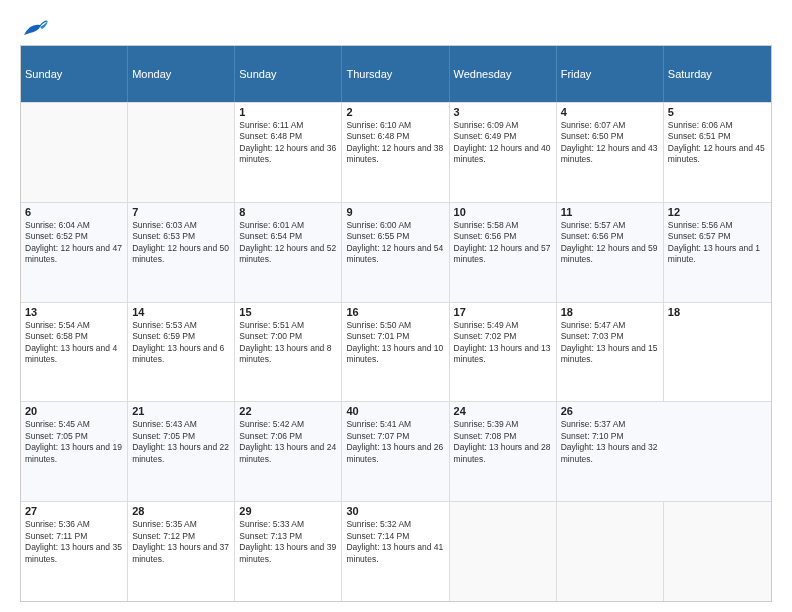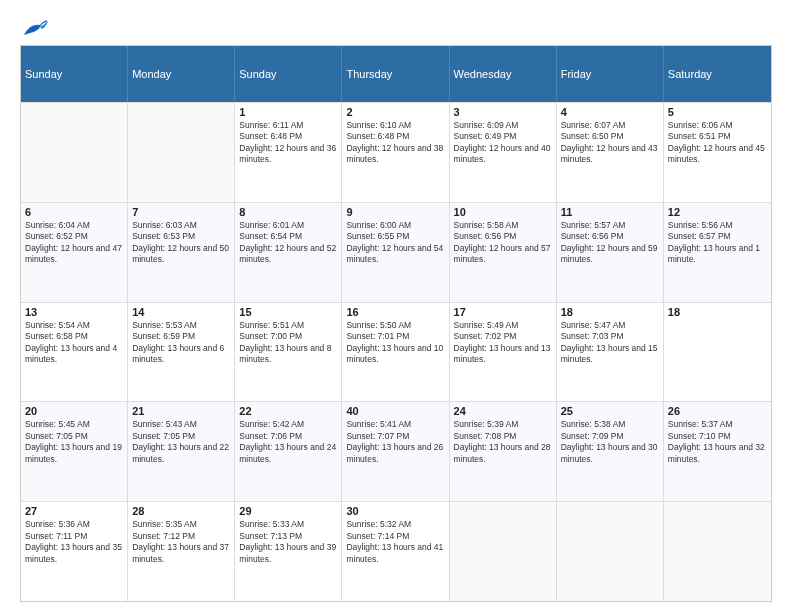--- a/index.html
+++ b/index.html
@@ -241,24 +241,20 @@
           </div>
           <div class="calendar-cell">
             <span class="day-number">40</span>
             <div class="cell-info">Sunrise: 5:41 AM<br>Sunset: 7:07 PM<br>Daylight: 13 hours and 26 minutes.</div>
           </div>
           <div class="calendar-cell">
             <span class="day-number">24</span>
             <div class="cell-info">Sunrise: 5:39 AM<br>Sunset: 7:08 PM<br>Daylight: 13 hours and 28 minutes.</div>
           </div>
           <div class="calendar-cell">
-            <span class="day-number">25</span>
-            <div class="cell-info">Sunrise: 5:38 AM<br>Sunset: 7:09 PM<br>Daylight: 13 hours and 30 minutes.</div>
-          </div>
-          <div class="calendar-cell">
             <span class="day-number">26</span>
             <div class="cell-info">Sunrise: 5:37 AM<br>Sunset: 7:10 PM<br>Daylight: 13 hours and 32 minutes.</div>
           </div>
         </div>
         <div class="calendar-row">
           <div class="calendar-cell">
             <span class="day-number">27</span>
             <div class="cell-info">Sunrise: 5:36 AM<br>Sunset: 7:11 PM<br>Daylight: 13 hours and 35 minutes.</div>
           </div>
           <div class="calendar-cell">

